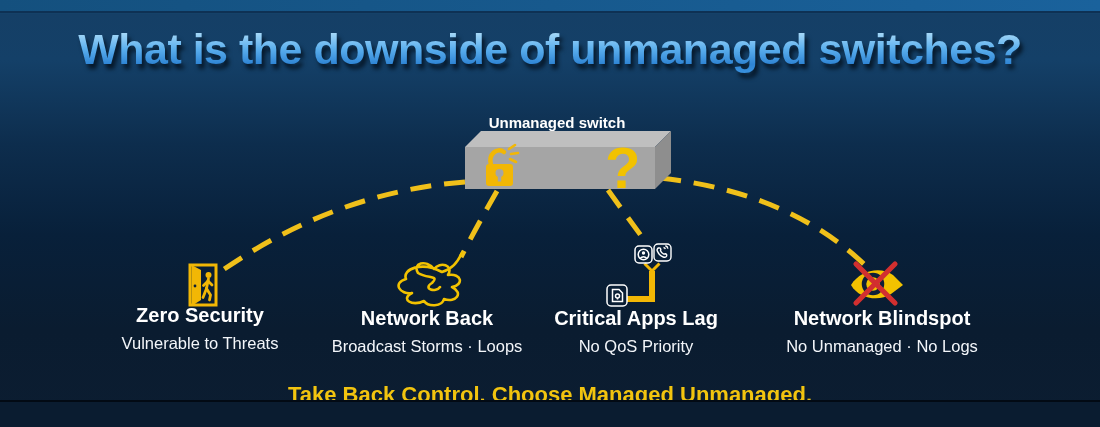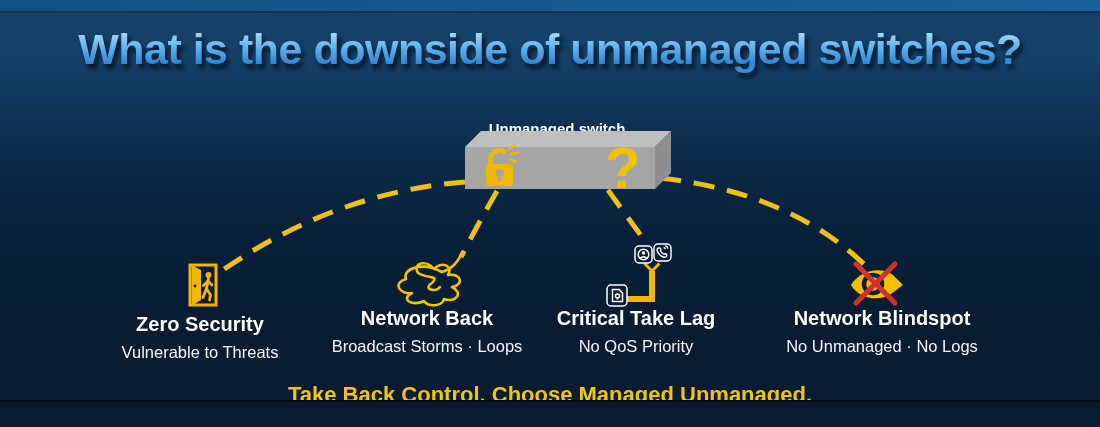--- a/index.html
+++ b/index.html
@@ -12,21 +12,21 @@
   .top-strip{position:absolute;top:0;left:0;width:100%;height:11px;
     background:linear-gradient(90deg,#14507e,#1a629c);border-bottom:2px solid #0e3154;}
   .title{
     position:absolute;top:25px;left:0;width:100%;text-align:center;
     font-size:43px;font-weight:bold;letter-spacing:-0.5px;
     background:linear-gradient(180deg,#b8e2fa 8%,#5cb0ee 48%,#2e84d4 80%,#3a93e0 100%);
     -webkit-background-clip:text;background-clip:text;color:transparent;
     filter:drop-shadow(3px 5px 2px rgba(1,12,24,0.8));
   }
   .switch-label{position:absolute;top:114px;left:457px;width:200px;text-align:center;
-    color:#ffffff;font-size:15px;font-weight:bold;margin-top:6px;}
+    color:#ffffff;font-size:15px;font-weight:bold;}
   .item-text{position:absolute;width:230px;text-align:center;color:#ffffff;}
   .item-text .heading{font-size:20px;font-weight:bold;line-height:1.1;}
   .item-text .subtext{font-size:16.5px;margin-top:8px;color:#f3f6fa;}
   .tagline{position:absolute;top:382px;left:0;width:100%;text-align:center;
     color:#f2c40f;font-size:22px;font-weight:bold;}
   .abs{position:absolute;}
   svg{display:block;overflow:visible;}
 </style>
 </head>
 <body>
@@ -73,21 +73,21 @@
     <circle cx="13" cy="24" r="1.4" fill="#0d2038"></circle>
     <g stroke="#f2b705" stroke-width="2.8" stroke-linecap="round" fill="none">
       <circle cx="26.5" cy="13" r="3" fill="#f2b705" stroke="none"></circle>
       <path d="M 26.5 16.5 L 24.5 26.5"></path>
       <path d="M 26 19 L 21.5 23.5"></path>
       <path d="M 26 19 L 30 23"></path>
       <path d="M 24.5 26.5 L 21 35.5"></path>
       <path d="M 24.5 26.5 L 28.5 33 L 27.5 38"></path>
     </g>
   </svg>
-  <div class="item-text" style="left:85px;top:313px;">
+  <div class="item-text" style="left:85px;top:304px;">
     <div class="heading">Zero Security</div>
     <div class="subtext">Vulnerable to Threats</div>
   </div>
 
   <svg class="abs" style="left:392px;top:250px;" width="85" height="62" viewBox="0 0 85 62">
     <path fill="none" stroke="#f2c200" stroke-width="2.6" stroke-linecap="round" stroke-linejoin="round" d="M 70 3
          C 65 13 60 19 50 22
          C 30 11 10 19 14 29
          C 0 33 8 45 20 43
          C 8 49 20 57 32 51
@@ -127,21 +127,21 @@
     </g>
 
     <g stroke="#ffffff" fill="none" stroke-width="1.5">
       <rect x="12" y="47" width="20" height="21" rx="4"></rect>
       <path d="M 17.5 51.5 L 24 51.5 L 27.5 55 L 27.5 63.5 L 17.5 63.5 Z"></path>
       <circle cx="22.5" cy="58" r="2"></circle>
       <path d="M 22.5 60 L 22.5 61.5"></path>
     </g>
   </svg>
   <div class="item-text" style="left:521px;top:307px;">
-    <div class="heading">Critical Take Lag</div>
+    <div class="heading">Critical Apps Lag</div>
     <div class="subtext">No QoS Priority</div>
   </div>
 
   <svg class="abs" style="left:845px;top:258px;" width="62" height="48" viewBox="0 0 62 48">
     <path d="M 6 27 C 15 12 36 8 48 17 L 58 27 L 46 36 C 34 44 14 41 6 27 Z" fill="#f2c200"></path>
     <circle cx="28" cy="26" r="9" fill="#f2c200" stroke="#0d2038" stroke-width="4.5"></circle>
     <g stroke="#d22f2f" stroke-width="5.2" stroke-linecap="round">
       <line x1="11" y1="6" x2="50" y2="45"></line>
       <line x1="50" y1="6" x2="11" y2="45"></line>
     </g>

